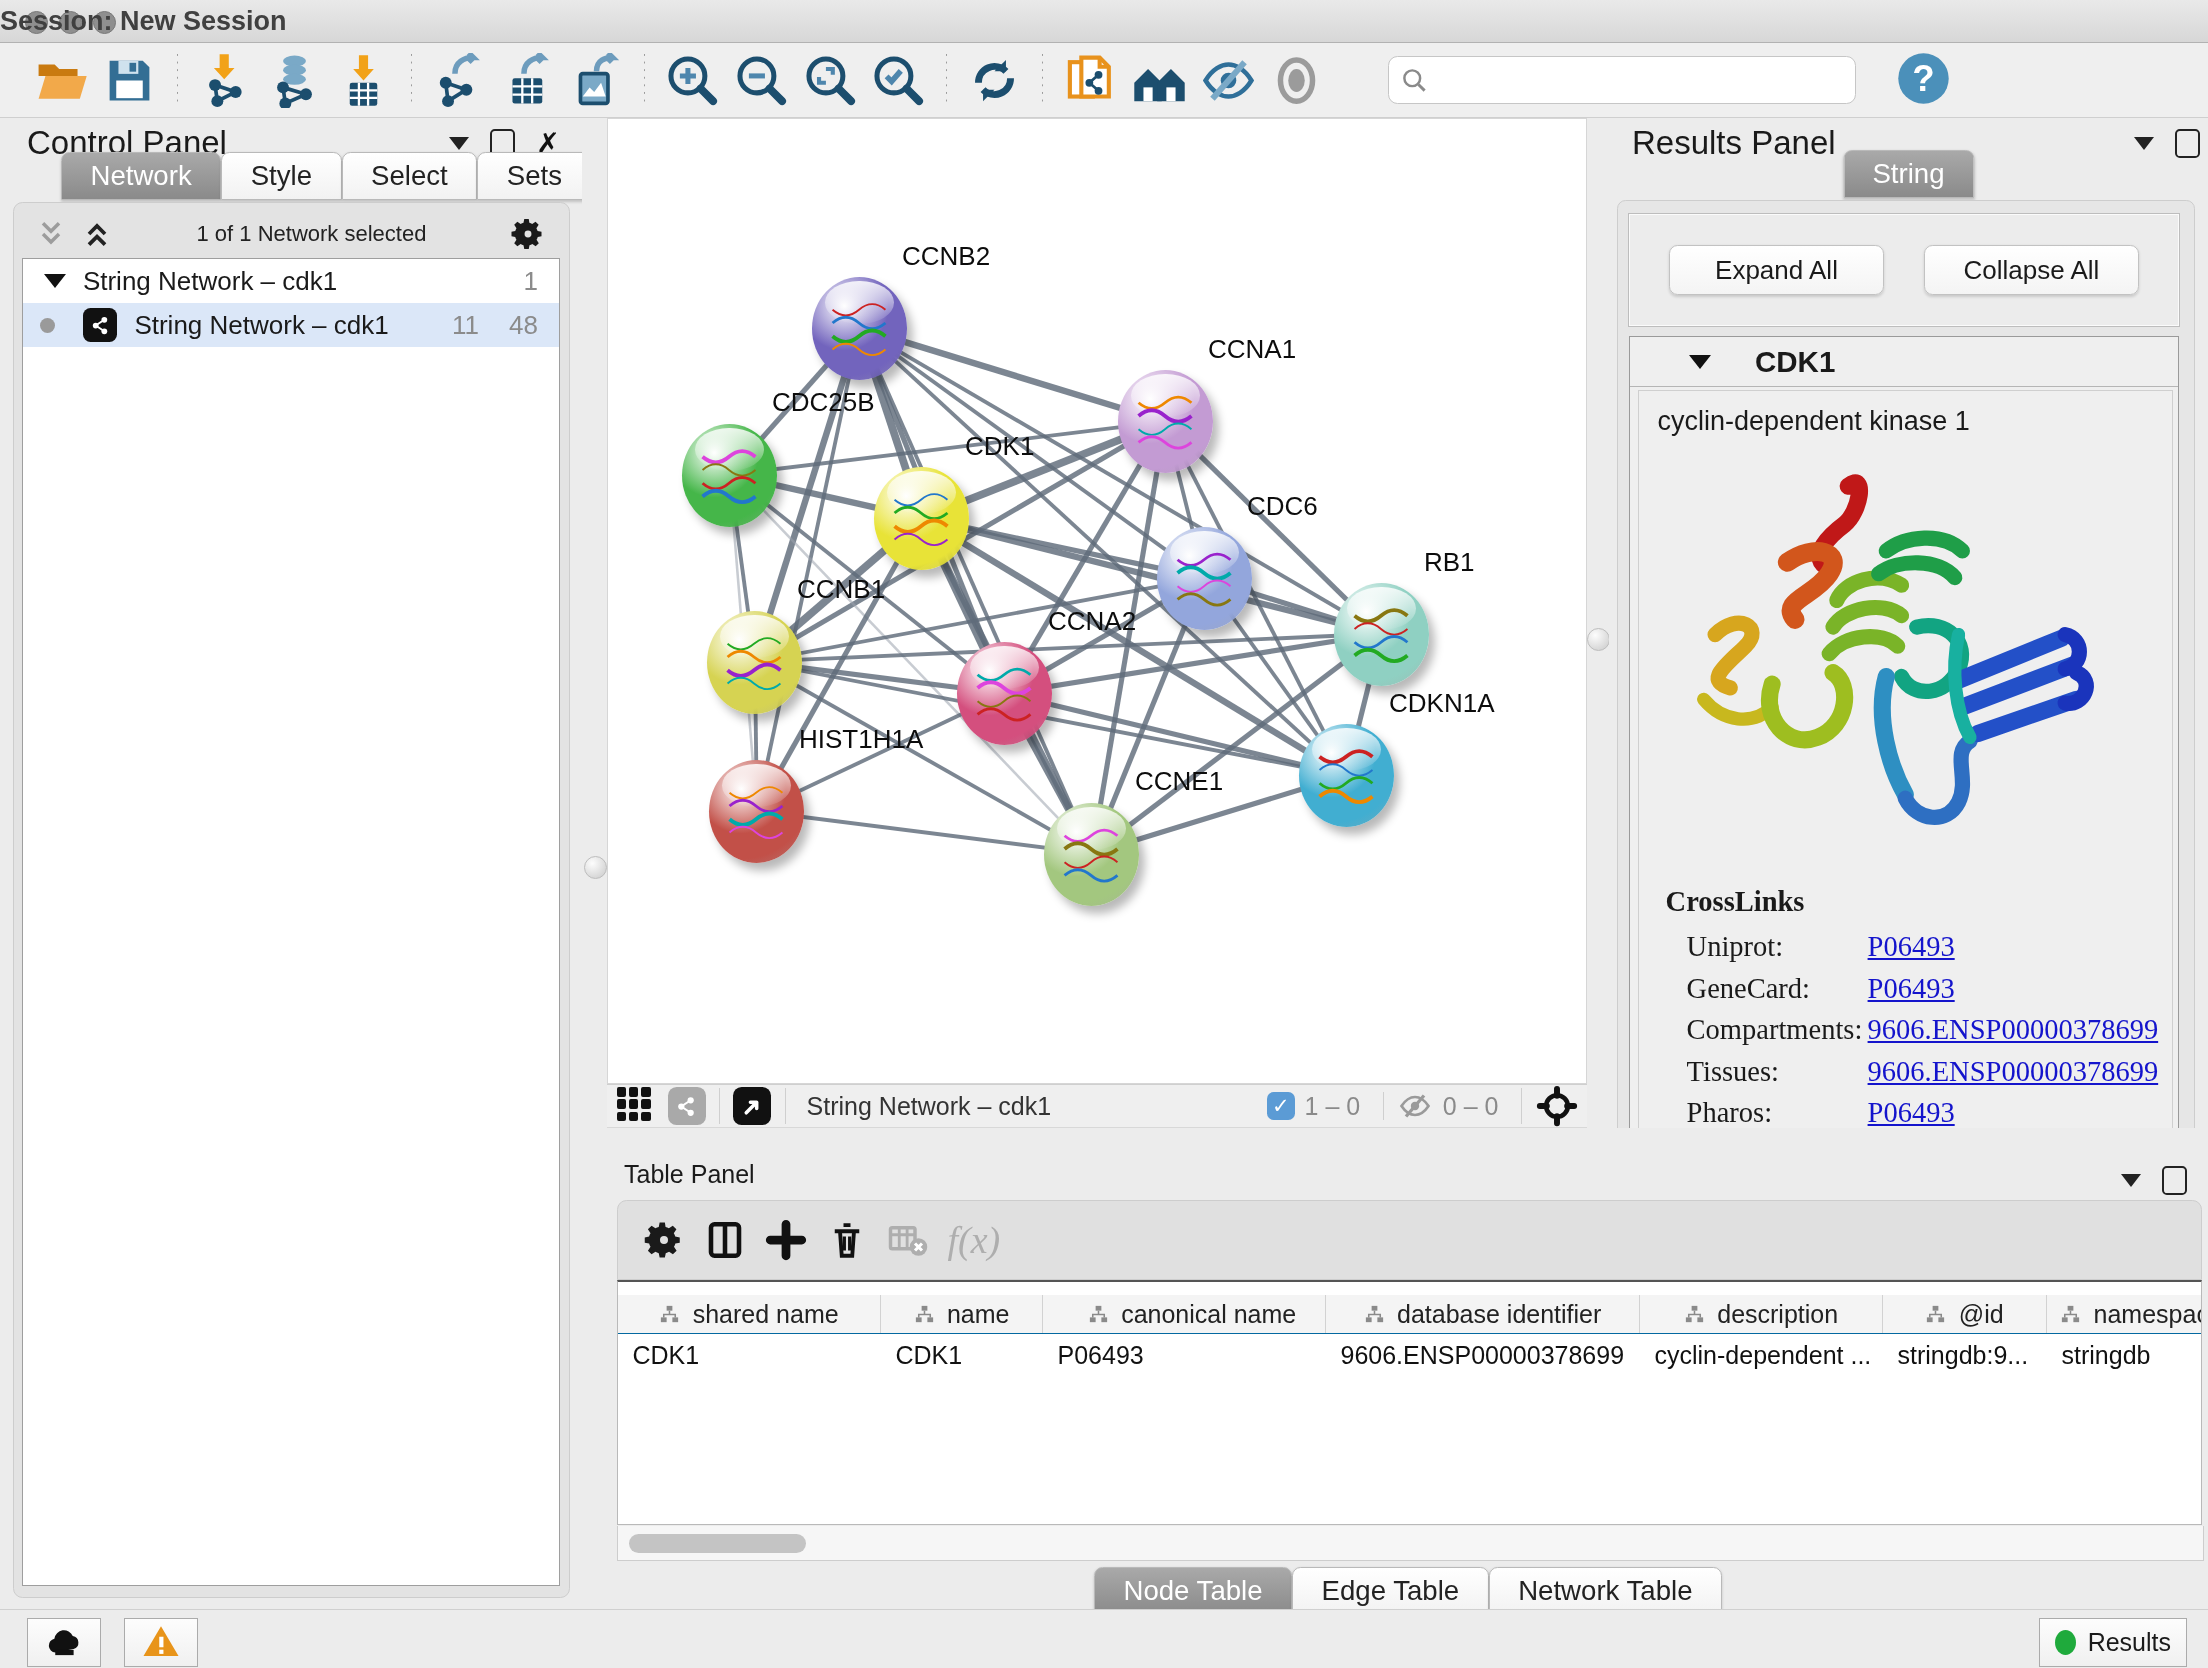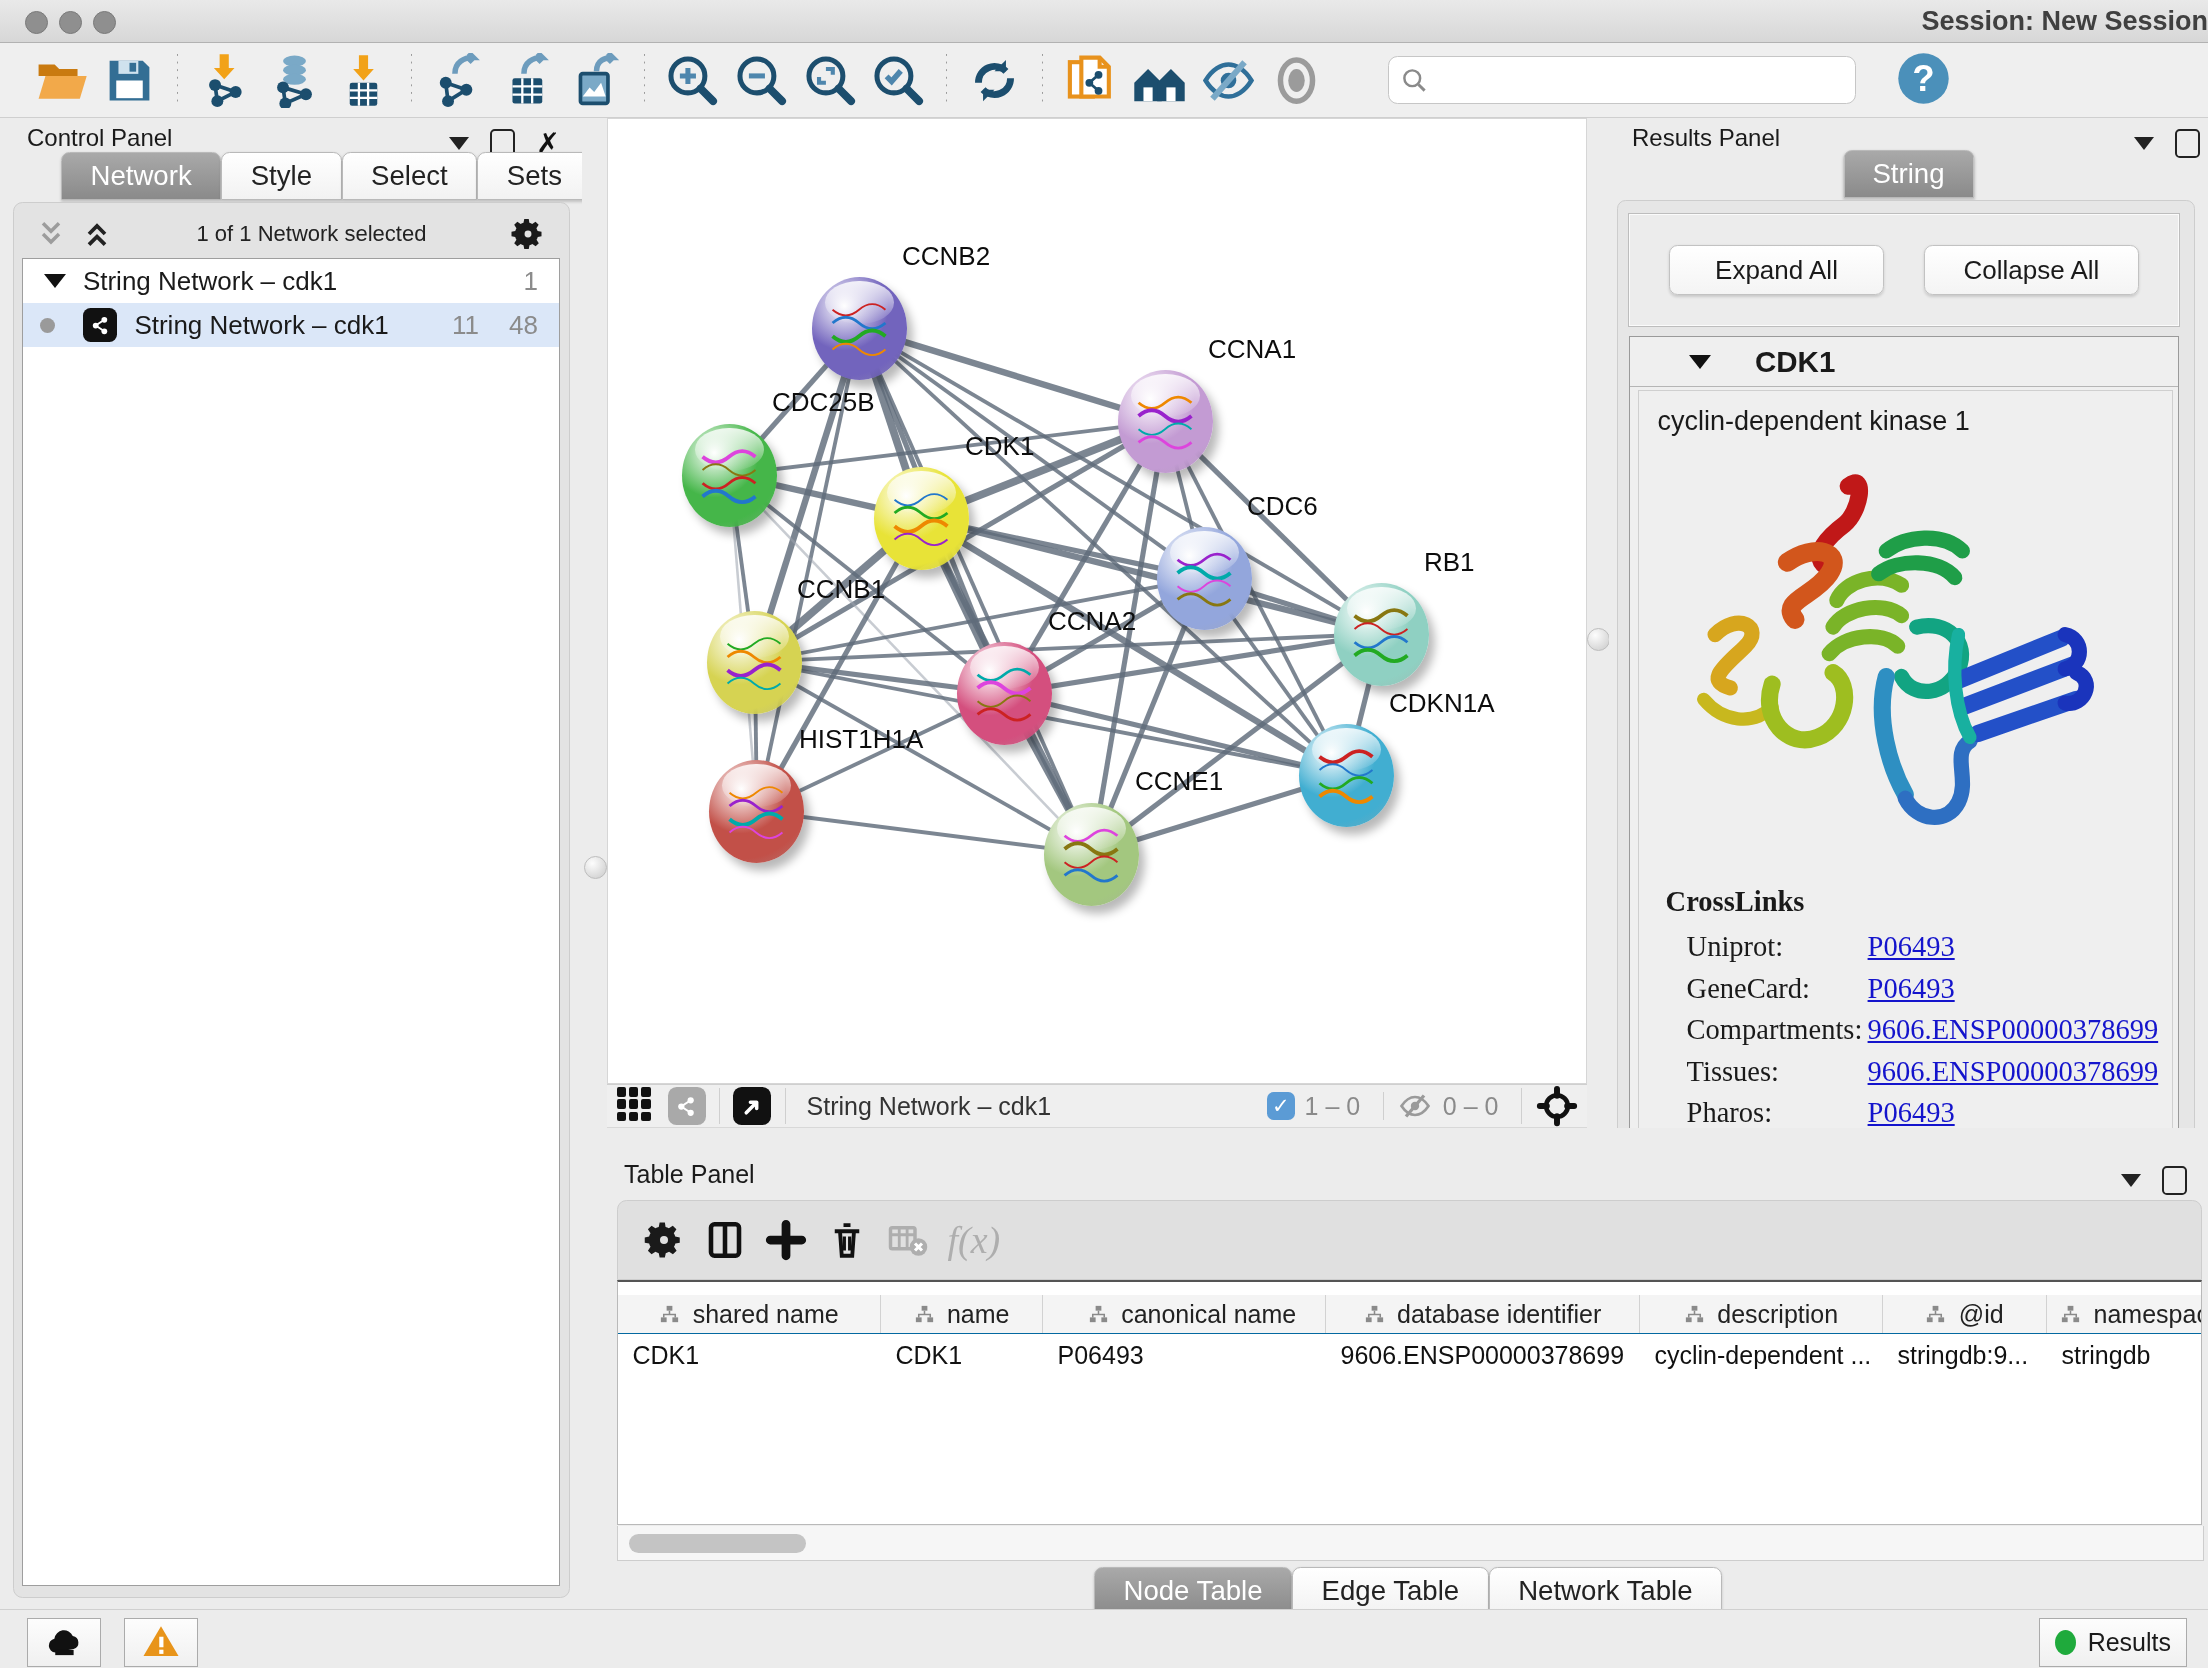--- a/index.html
+++ b/index.html
@@ -4,35 +4,35 @@
 <style>
   html,body{margin:0;padding:0;background:#d9d9d9;}
   .window{position:relative;width:2208px;height:1668px;background:#ececec;overflow:hidden;
     font-family:"Liberation Sans","DejaVu Sans",sans-serif;color:#1a1a1a;}
   
   .titlebar{position:absolute;left:0;top:0;width:2208px;height:42px;
     background:linear-gradient(#e9e9e9,#d7d7d7);border-bottom:1px solid #b2b2b2;}
   .traffic{position:absolute;top:10.5px;width:21px;height:21px;border-radius:50%;
     background:#8f8f8f;border:1px solid #7a7a7a;}
   .t1{left:25px}.t2{left:59px}.t3{left:93px}
-  .win-title{position:absolute;left:0;right:0;top:5.7px;text-align:right;font-size:27px;
+  .win-title{position:absolute;left:0;right:0;top:5.7px;text-align:left;font-size:27px;
     font-weight:bold;color:#404040;}
   
   .toolbar{position:absolute;left:0;top:43px;width:2208px;height:75px;background:#efefef;
     border-bottom:1px solid #cfcfcf;display:flex;align-items:center;padding:0 27px;box-sizing:border-box;}
   .tbtn{width:59px;height:59px;display:flex;align-items:center;justify-content:center;flex:0 0 auto;margin:0 4.8px;}
   .tsep{width:1px;height:53px;margin:0 13.3px;flex:0 0 auto;
     background-image:linear-gradient(#9b9b9b 30%,rgba(0,0,0,0) 0%);background-size:1px 7.6px;background-repeat:repeat-y;}
   .searchwrap{margin-left:57px;position:relative;flex:0 0 auto;}
   .search{width:468px;height:48px;border:1px solid #c6c6c6;border-radius:9.5px;background:#fff;
     font-size:25px;padding:0 13.3px 0 49px;box-sizing:border-box;outline:none;color:#333;}
   .search-mag{position:absolute;left:13.3px;top:11.4px;}
   .helpbtn{margin-left:40px;flex:0 0 auto;}
   
-  .panel-header{position:absolute;height:32px;font-size:24px;color:#1a1a1a;text-align:right;}
+  .panel-header{position:absolute;height:32px;font-size:33px;color:#1a1a1a;text-align:right;}
   .ph-controls{position:absolute;display:flex;align-items:center;gap:21px;}
   .ph-caret{width:0;height:0;border-left:10.5px solid transparent;border-right:10.5px solid transparent;
     border-top:13.3px solid #222;}
   .ph-float{width:21px;height:25px;border:2.9px solid #222;border-radius:4.8px;}
   .ph-close{font-size:28.5px;font-weight:bold;color:#111;line-height:25px;}
   .tab{height:46px;background:linear-gradient(#ffffff,#f2f2f2);border:1px solid #b9b9b9;
     border-radius:8.6px 8.6px 0 0;display:inline-flex;align-items:center;justify-content:center;
     font-size:27.6px;color:#222;padding:0 28.5px;box-shadow:0 1.9px 2.9px rgba(0,0,0,.18);}
   .tab.active{background:linear-gradient(#a9a9a9,#8a8a8a);color:#fff;}
   

